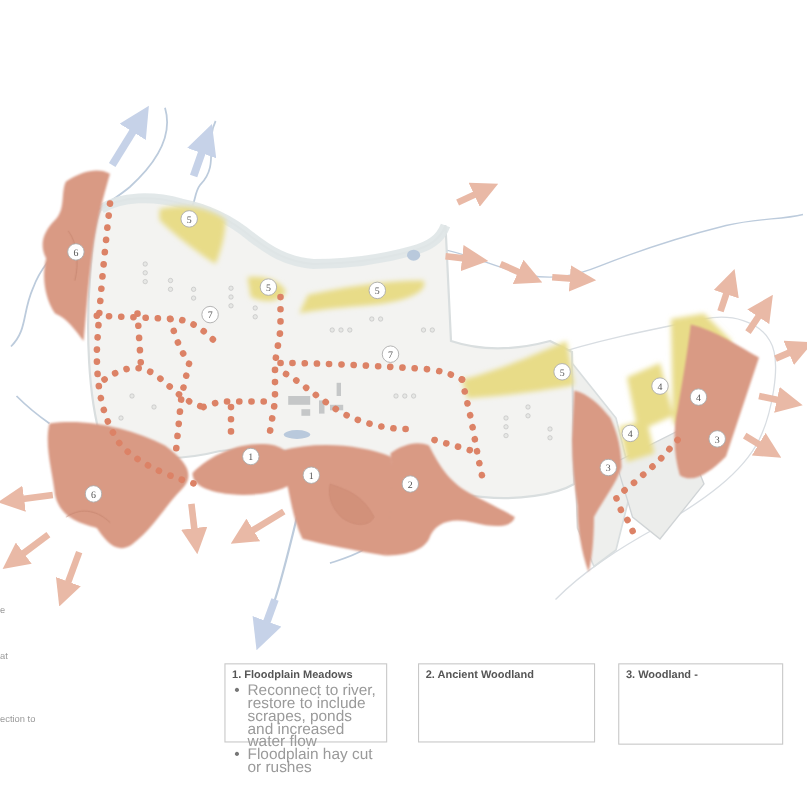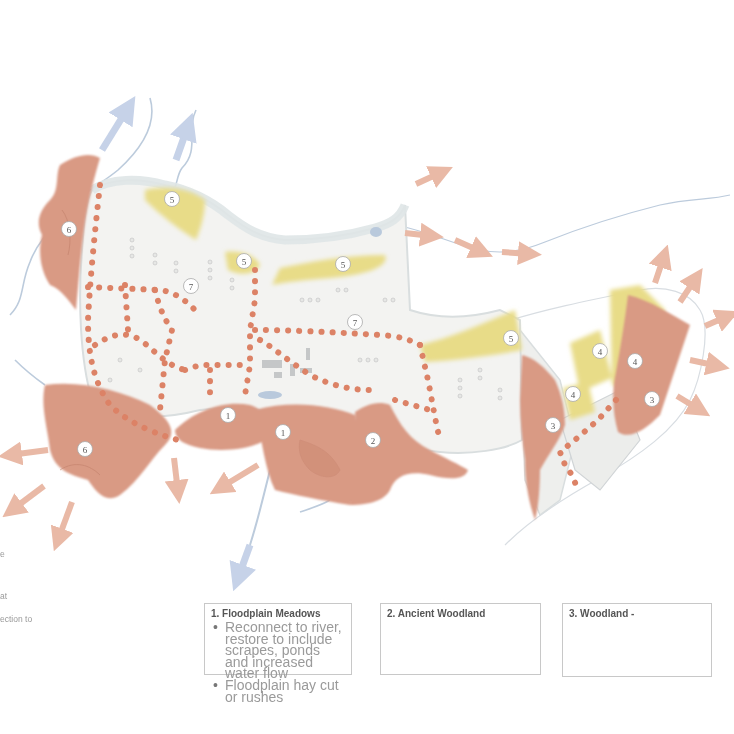--- a/index.html
+++ b/index.html
@@ -225,21 +225,21 @@
         <text x="635" y="361.5" class="badge-text">4</text>
       </g>
       <g>
         <circle cx="573" cy="394" r="7.5" fill="#ffffff" stroke="#aaaaaa" stroke-width="0.8"></circle>
         <text x="573" y="394.5" class="badge-text">4</text>
       </g>
     </g>
 </svg>
 
 <div class="side-note" style="top:549px;">e</div>
-<div class="side-note" style="top:614px;">ection to</div>
+<div class="side-note" style="top:648px;">ection to</div>
 <div class="side-note" style="top:591px;">at</div>
 
 <div class="legend-box" style="left:204px; width:148px;">
   <div class="legend-title">1. Floodplain Meadows</div>
   <ul class="legend-list">
     <li>Reconnect to river, restore to include scrapes, ponds and increased water flow</li>
     <li>Floodplain hay cut or rushes</li>
   </ul>
 </div>
 <div class="legend-box" style="left:380px; width:161px;">

